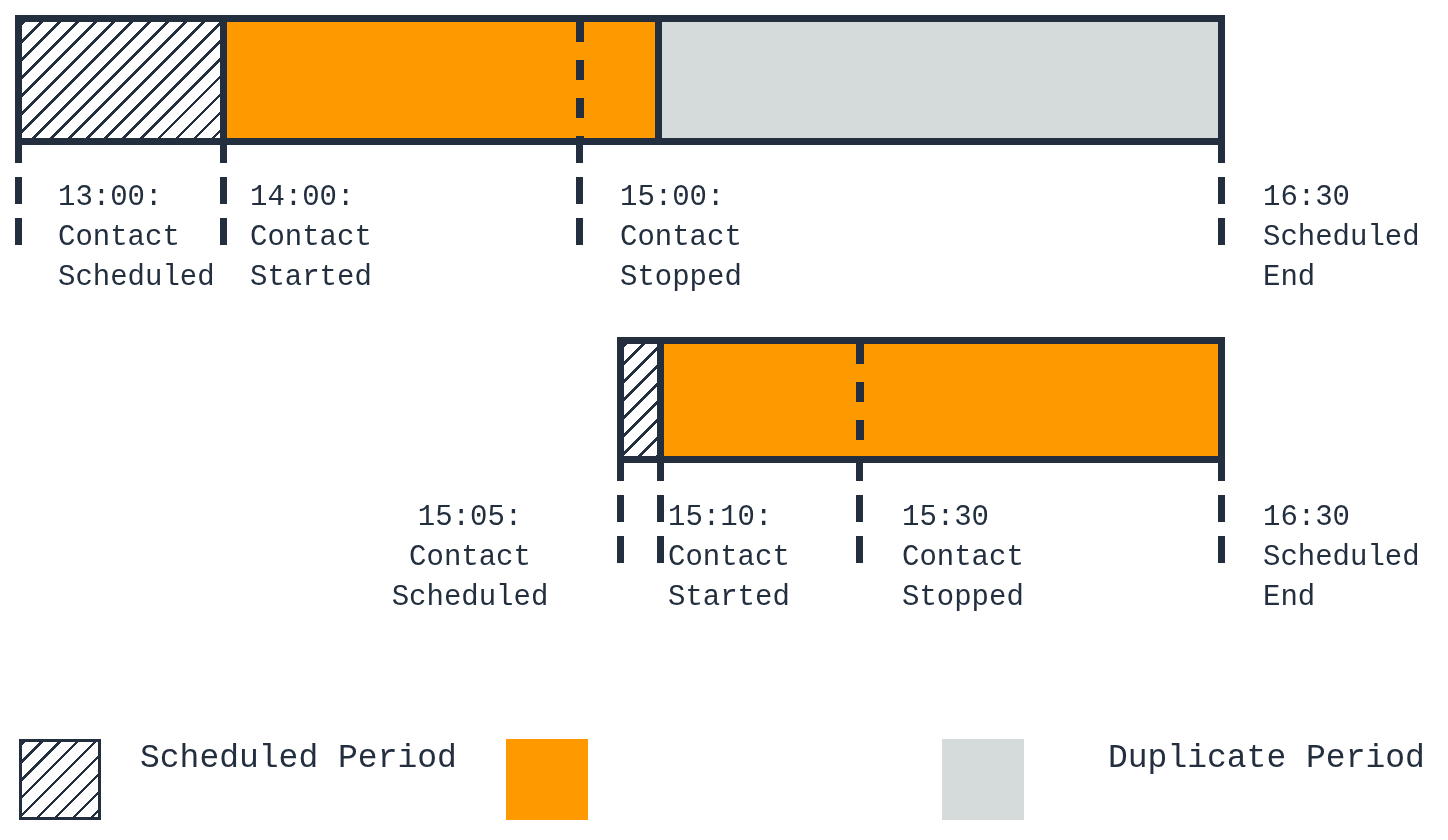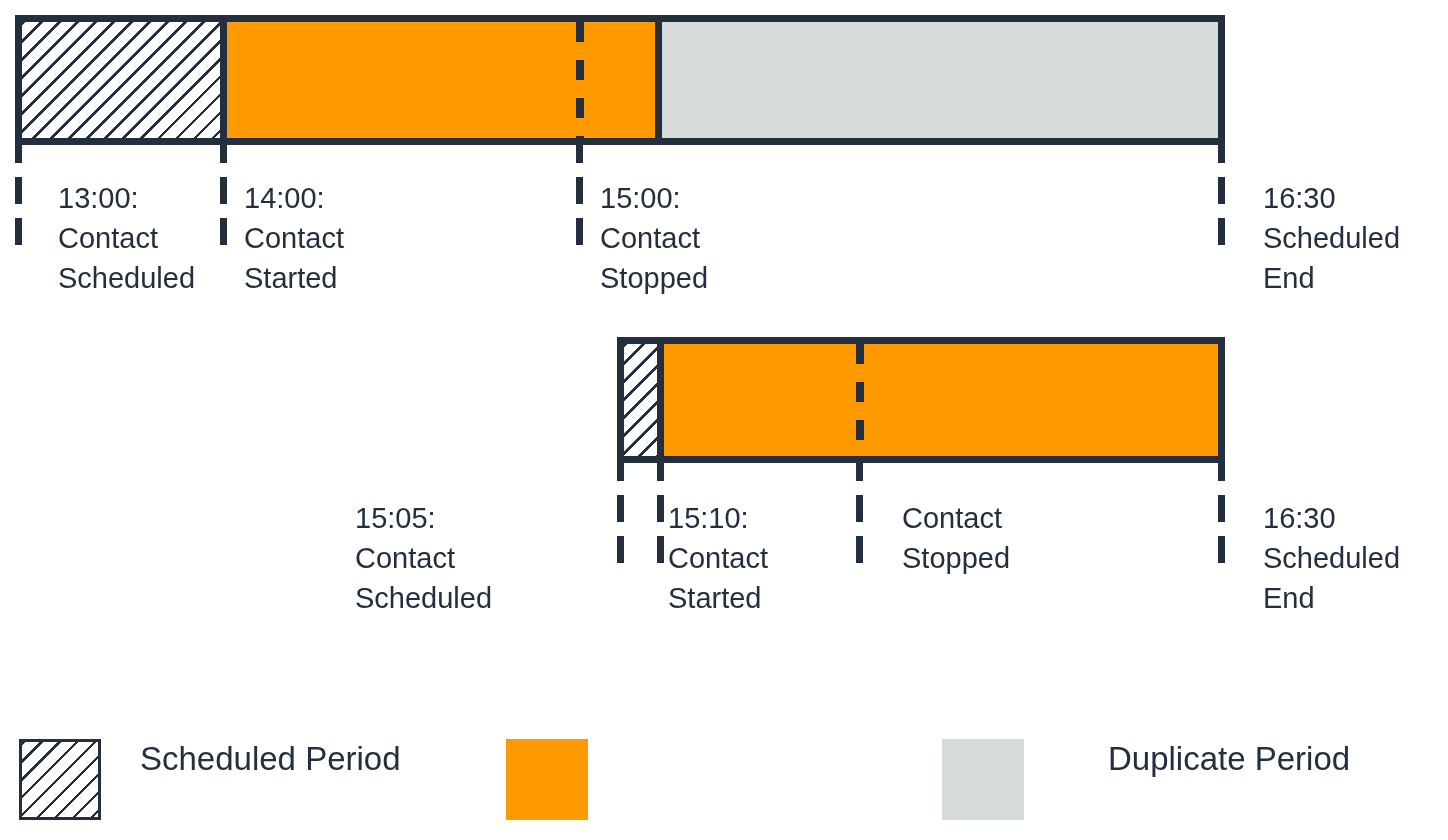--- a/index.html
+++ b/index.html
@@ -6,21 +6,21 @@
     margin: 0;
     padding: 0;
     background: #ffffff;
   }
   .canvas {
     position: relative;
     width: 1448px;
     height: 840px;
     background: #ffffff;
     overflow: hidden;
-    font-family: Liberation Sans, sans-serif;
+    font-family: Liberation Mono, monospace;
     color: #232f3e;
   }
   
   .bar {
     position: absolute;
     box-sizing: border-box;
     border: 7px solid #232f3e;
     display: flex;
     background: #ffffff;
   }
@@ -54,21 +54,21 @@
   }
   
   .tlabel {
     position: absolute;
     font-size: 29px;
     line-height: 40px;
     white-space: nowrap;
     letter-spacing: 0;
   }
   .tlabel div { white-space: nowrap; }
-  .align-right { text-align: left; }
+  .align-right { text-align: center; }
   
   .legend-swatch {
     position: absolute;
     width: 82px;
     height: 81px;
     box-sizing: border-box;
   }
   .legend-hatched {
     border: 3px solid #232f3e;
     background-color: #ffffff;
@@ -100,26 +100,26 @@
   <div class="tick" style="left:15px;  top:145px"></div>
   <div class="tick" style="left:220px; top:145px"></div>
   <div class="tick" style="left:576px; top:145px"></div>
   <div class="tick" style="left:1218px;top:145px"></div>
 
   <div class="tlabel" style="left:58px; top:178px">
     <div>13:00:</div>
     <div>Contact</div>
     <div>Scheduled</div>
   </div>
-  <div class="tlabel" style="left:244px; top:178px">
+  <div class="tlabel" style="left:250px; top:178px">
     <div>14:00:</div>
     <div>Contact</div>
     <div>Started</div>
   </div>
-  <div class="tlabel" style="left:600px; top:178px">
+  <div class="tlabel" style="left:620px; top:178px">
     <div>15:00:</div>
     <div>Contact</div>
     <div>Stopped</div>
   </div>
   <div class="tlabel" style="left:1263px; top:178px">
     <div>16:30</div>
     <div>Scheduled</div>
     <div>End</div>
   </div>
 
@@ -139,20 +139,21 @@
     <div>15:05:</div>
     <div>Contact</div>
     <div>Scheduled</div>
   </div>
   <div class="tlabel" style="left:668px; top:498px">
     <div>15:10:</div>
     <div>Contact</div>
     <div>Started</div>
   </div>
   <div class="tlabel" style="left:902px; top:498px">
+    <div>15:30</div>
     <div>Contact</div>
     <div>Stopped</div>
   </div>
   <div class="tlabel" style="left:1263px; top:498px">
     <div>16:30</div>
     <div>Scheduled</div>
     <div>End</div>
   </div>
 
   <div class="legend-swatch legend-hatched" style="left:19px; top:739px"></div>

